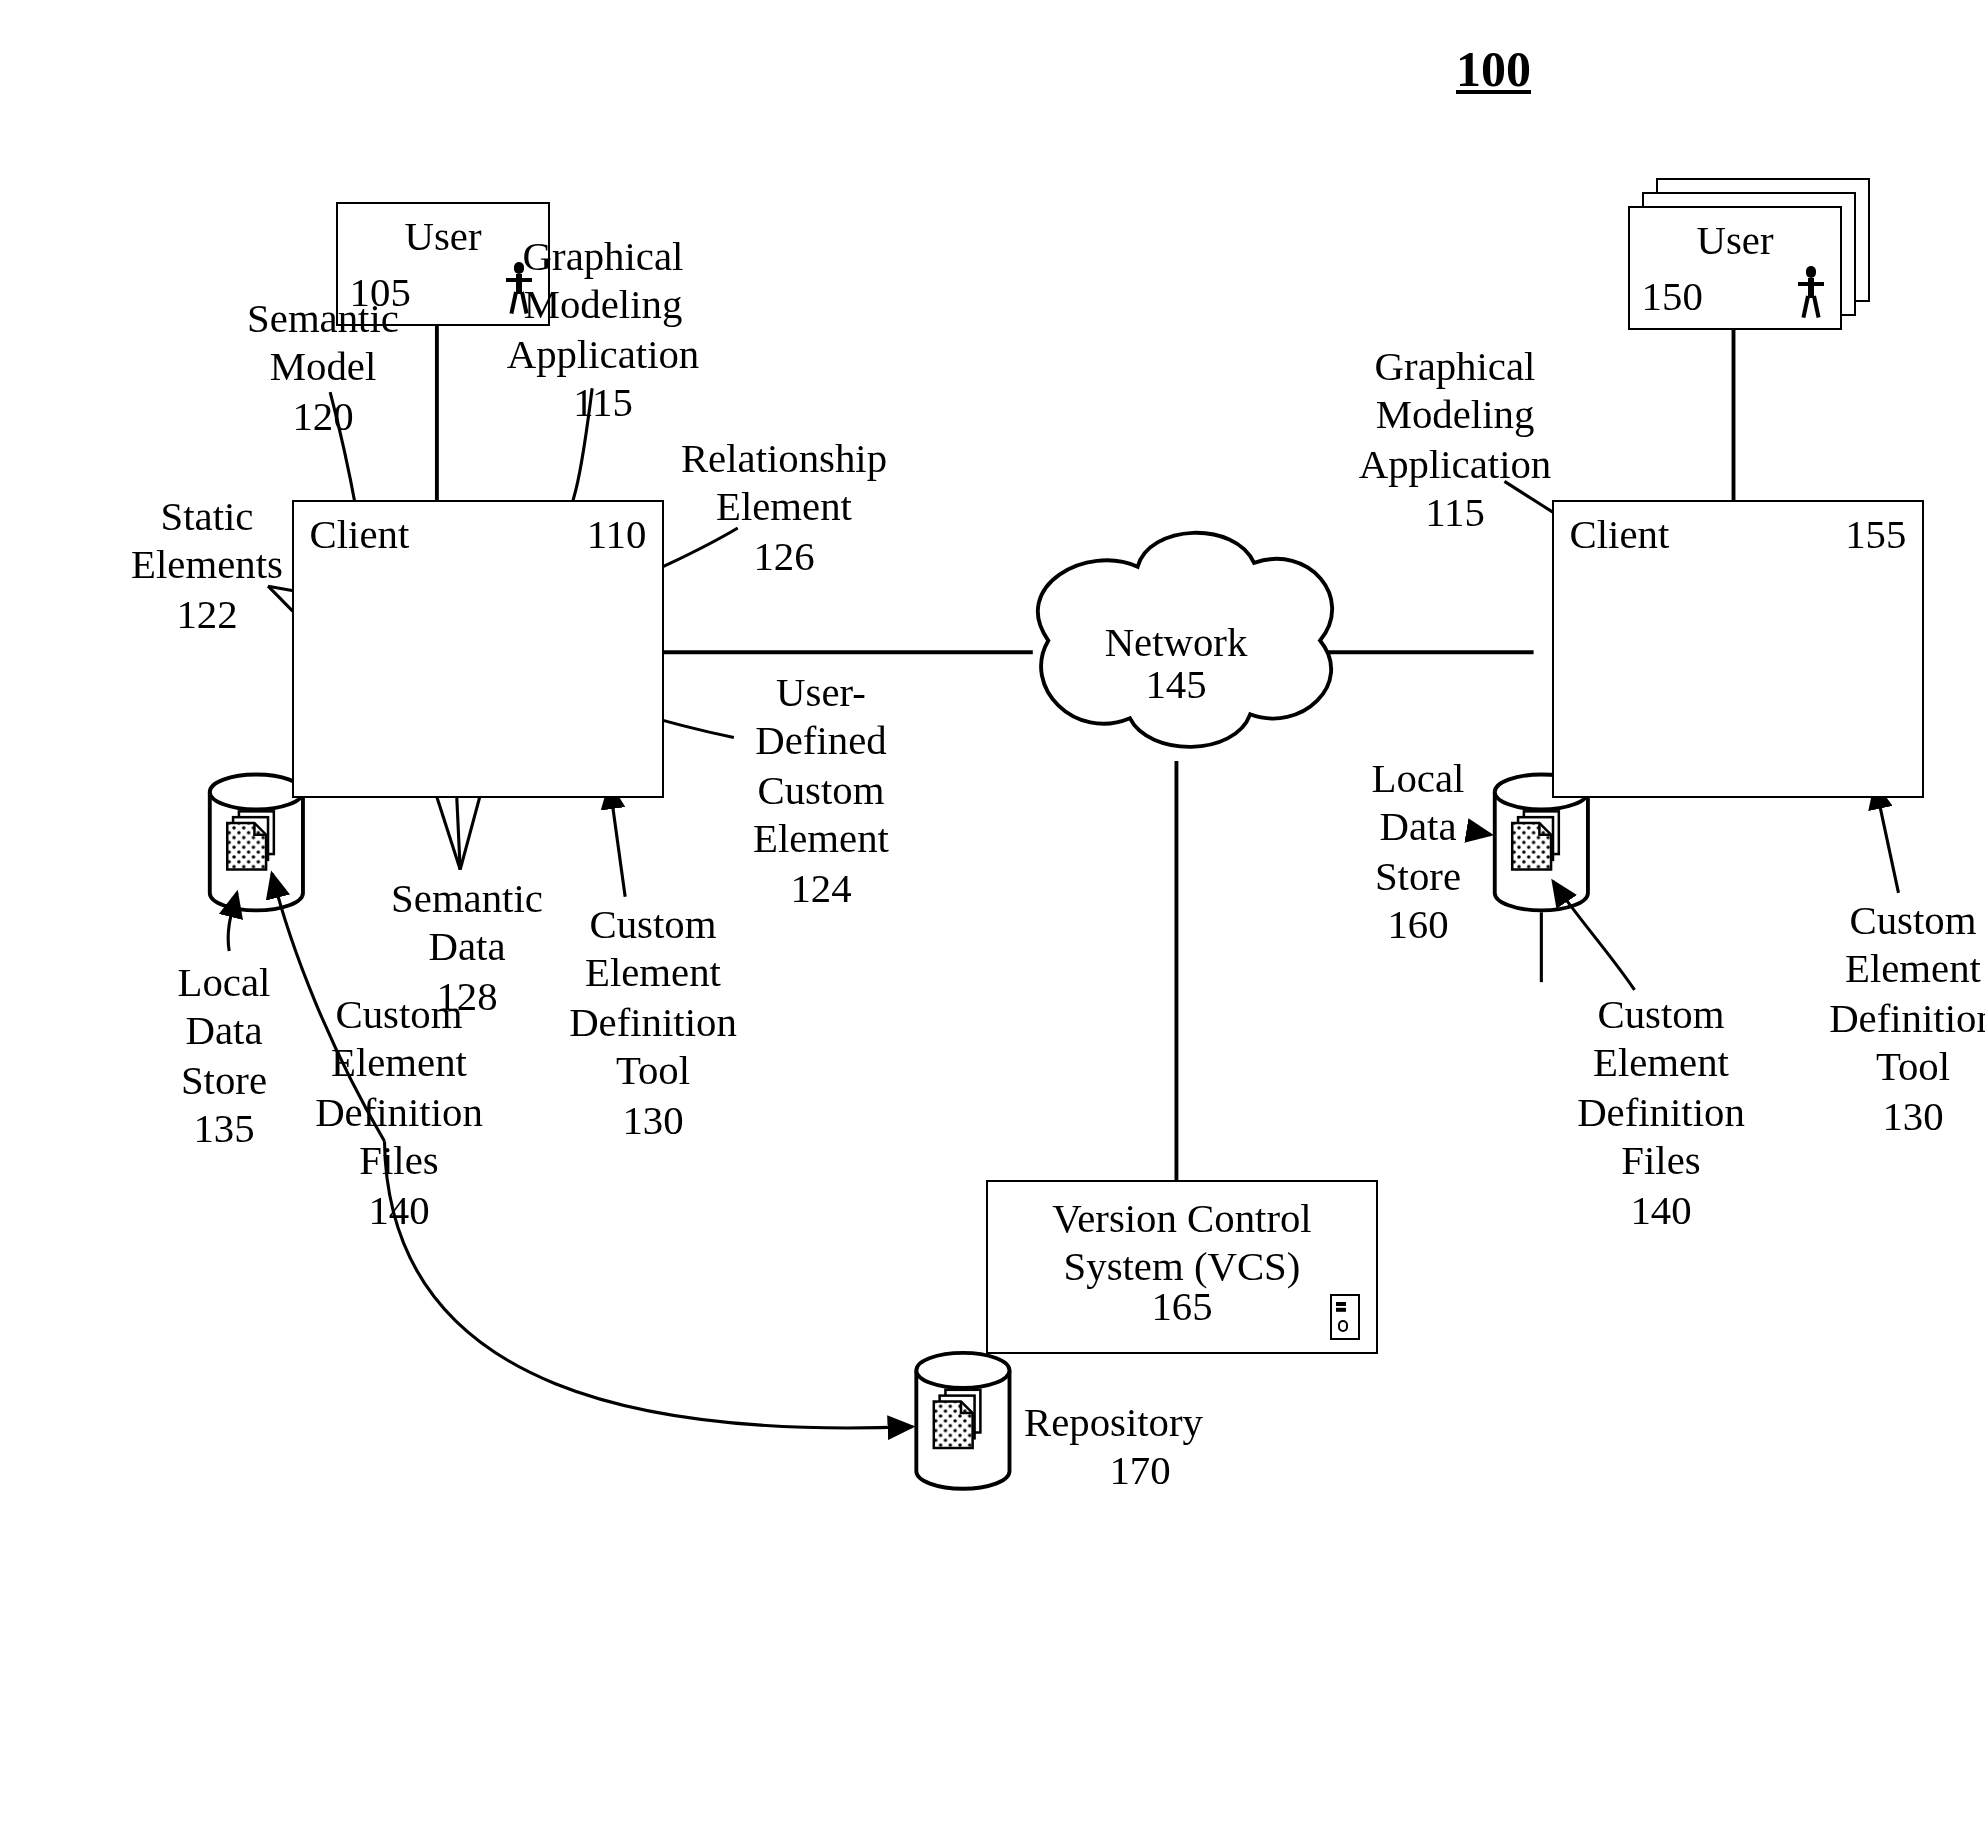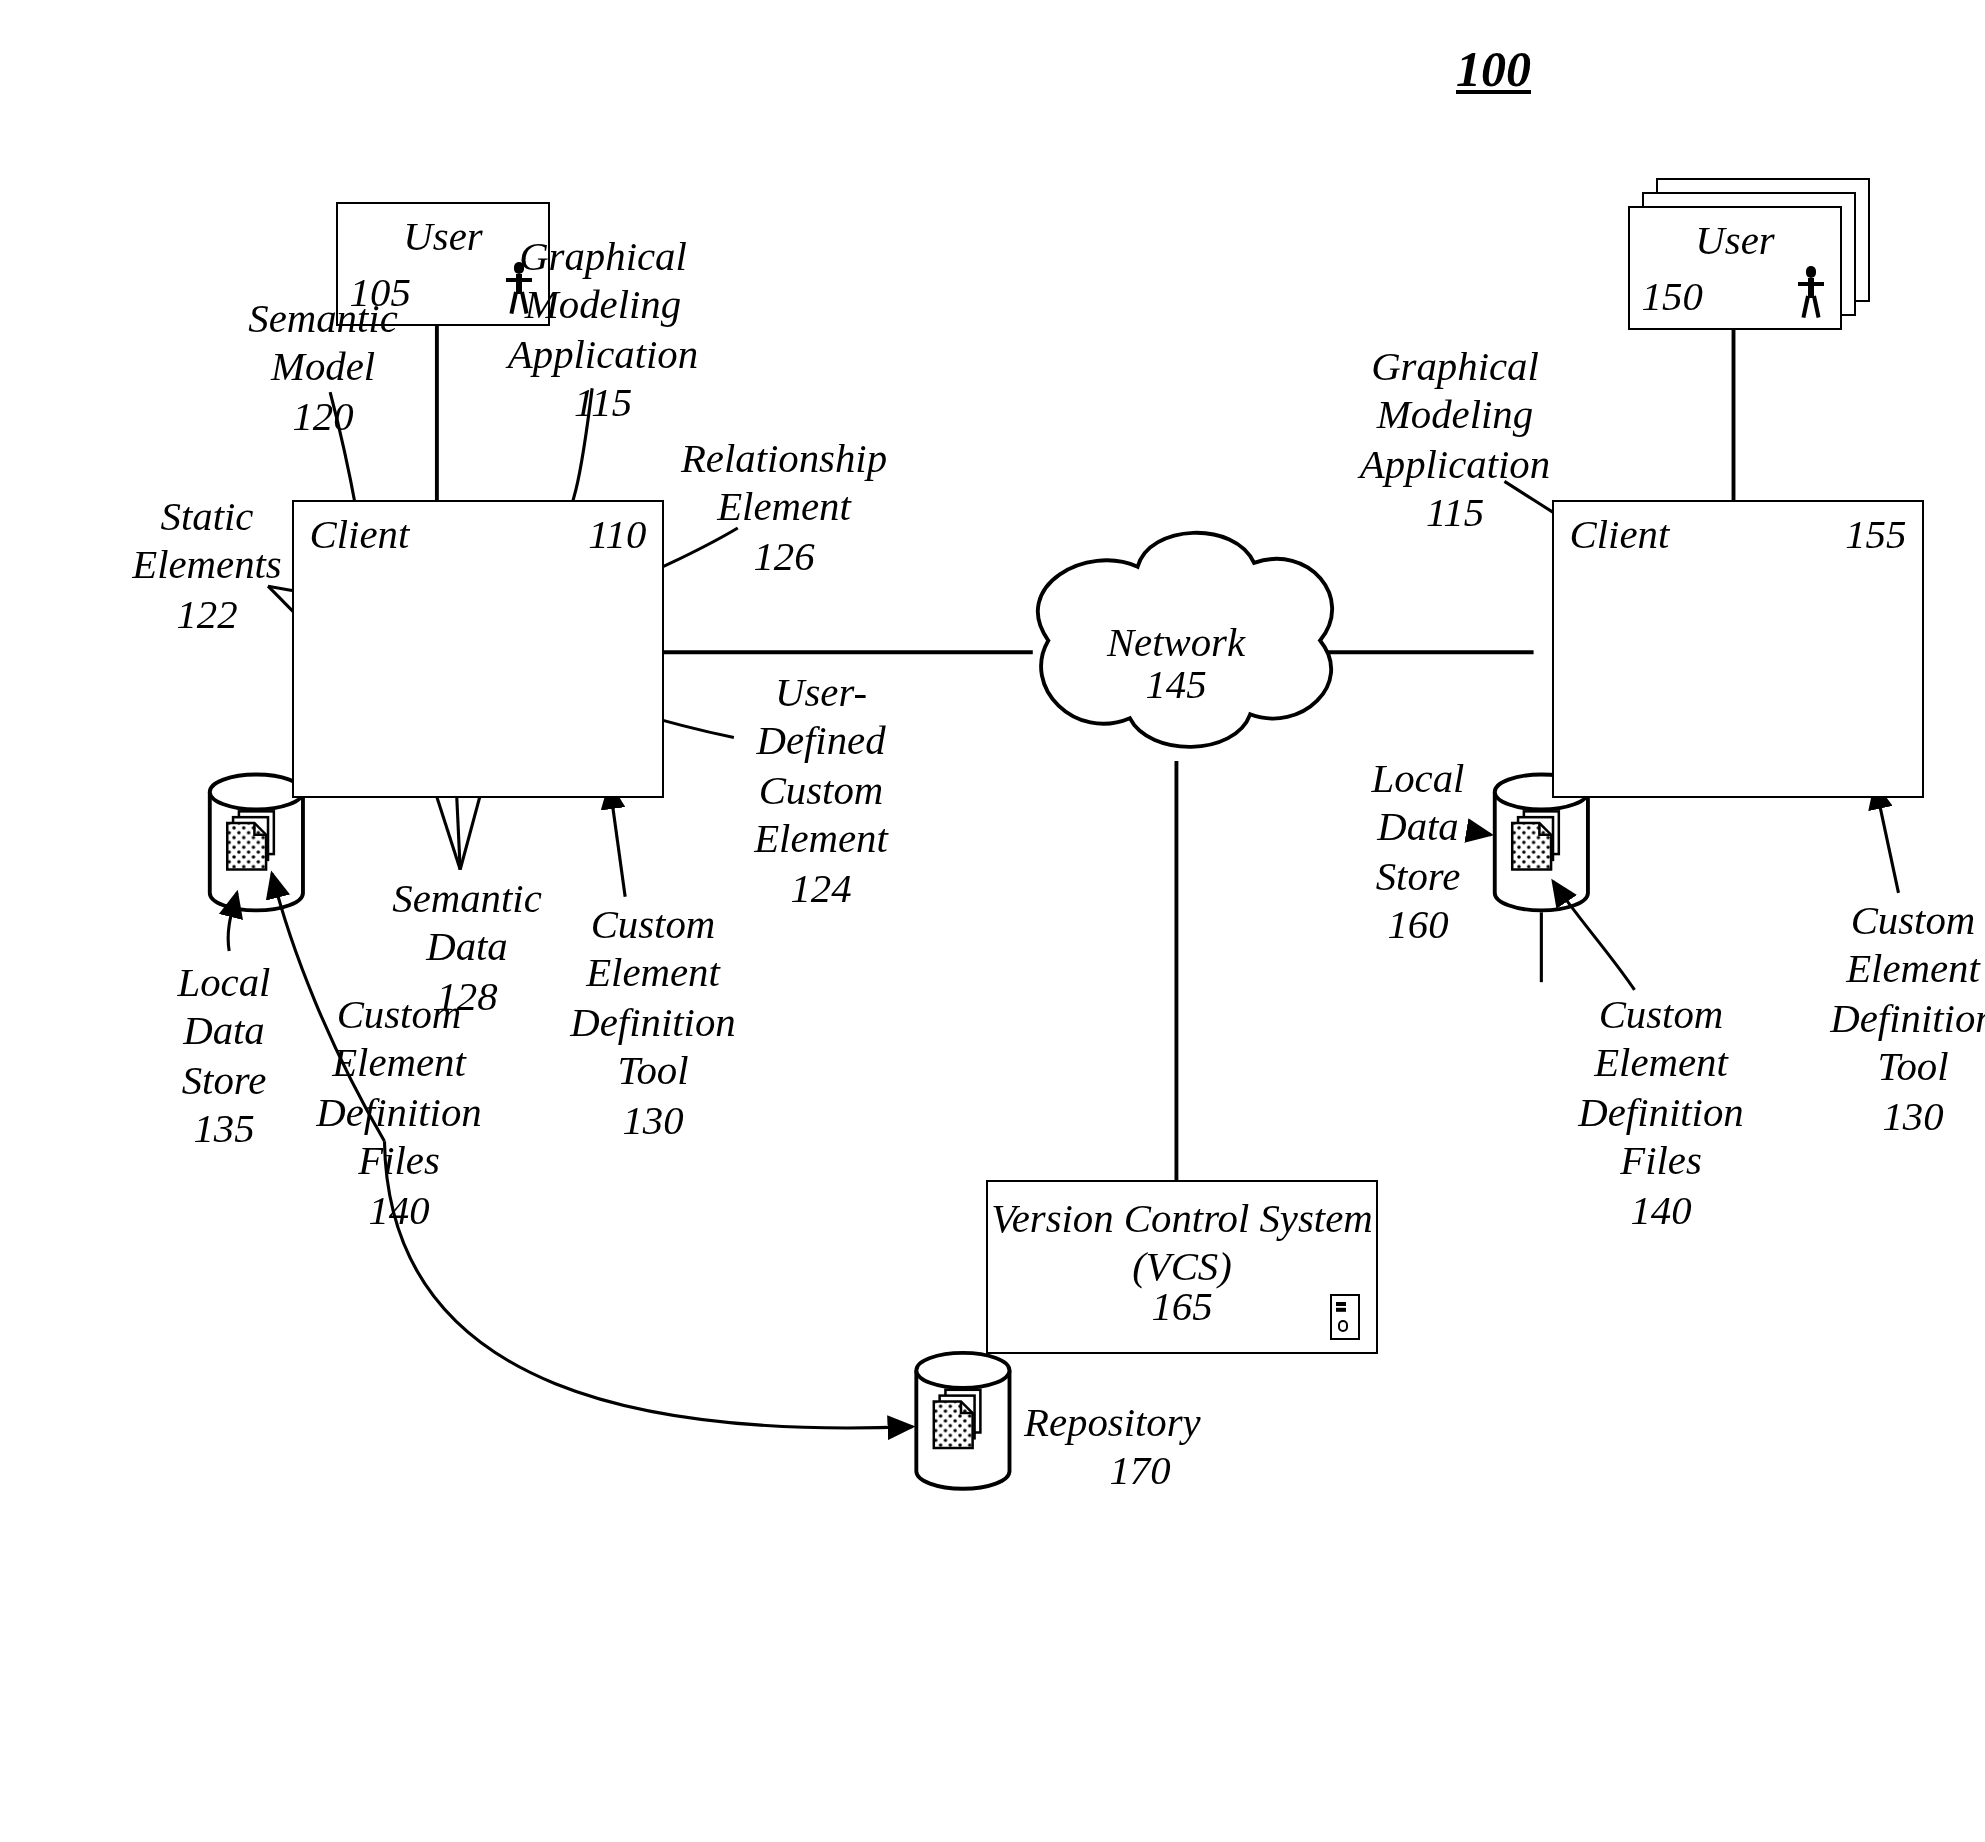--- a/index.html
+++ b/index.html
@@ -1,19 +1,19 @@
 <!DOCTYPE html>
 <html><head>
 <meta charset="utf-8">
 <style>
   html,body{margin:0;padding:0;background:#fff;}
   body{font-family:"Times New Roman",Times,serif;font-size:20.4px;color:#000;}
   .canvas{position:relative;width:993px;height:922px;}
   .scale{transform:scale(2);transform-origin:top left;}
-  .outer{width:1985px;height:1528px;overflow:hidden;font-style:italic;}
+  .outer{width:1985px;height:1528px;overflow:hidden;}
   .label{position:absolute;text-align:center;line-height:1.2;}
   .ref{font-size:20.4px;}
   .fignum{position:absolute;font-weight:bold;text-decoration:underline;font-size:25px;}
   .box{position:absolute;border:1.9px solid #000;background:#fff;}
   .userbox{position:absolute;border:1.9px solid #000;background:#fff;}
   
   .person{position:absolute;width:13.6px;height:25px;}
   .person .head{position:absolute;left:3.9px;top:0;width:5.8px;height:5.8px;border-radius:50%;background:#000;}
   .person .body{position:absolute;left:4.9px;top:5.8px;width:3.9px;height:9.7px;background:#000;}
   .person .arms{position:absolute;left:0;top:7.8px;width:13.6px;height:1.9px;background:#000;}

